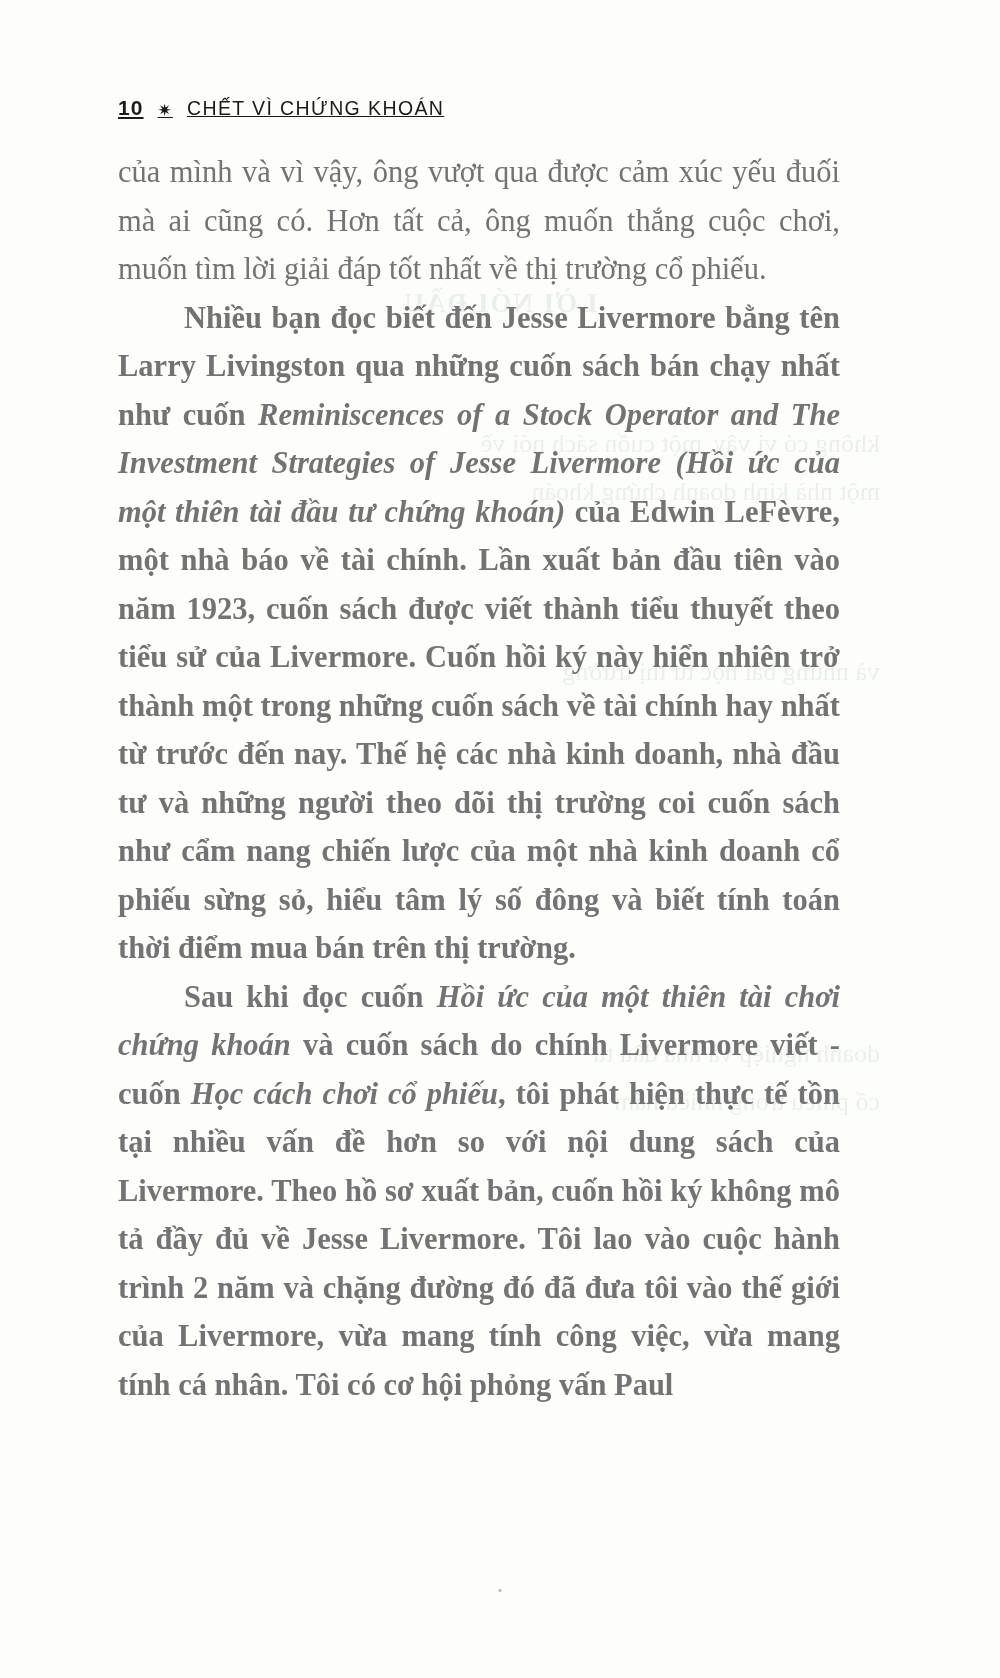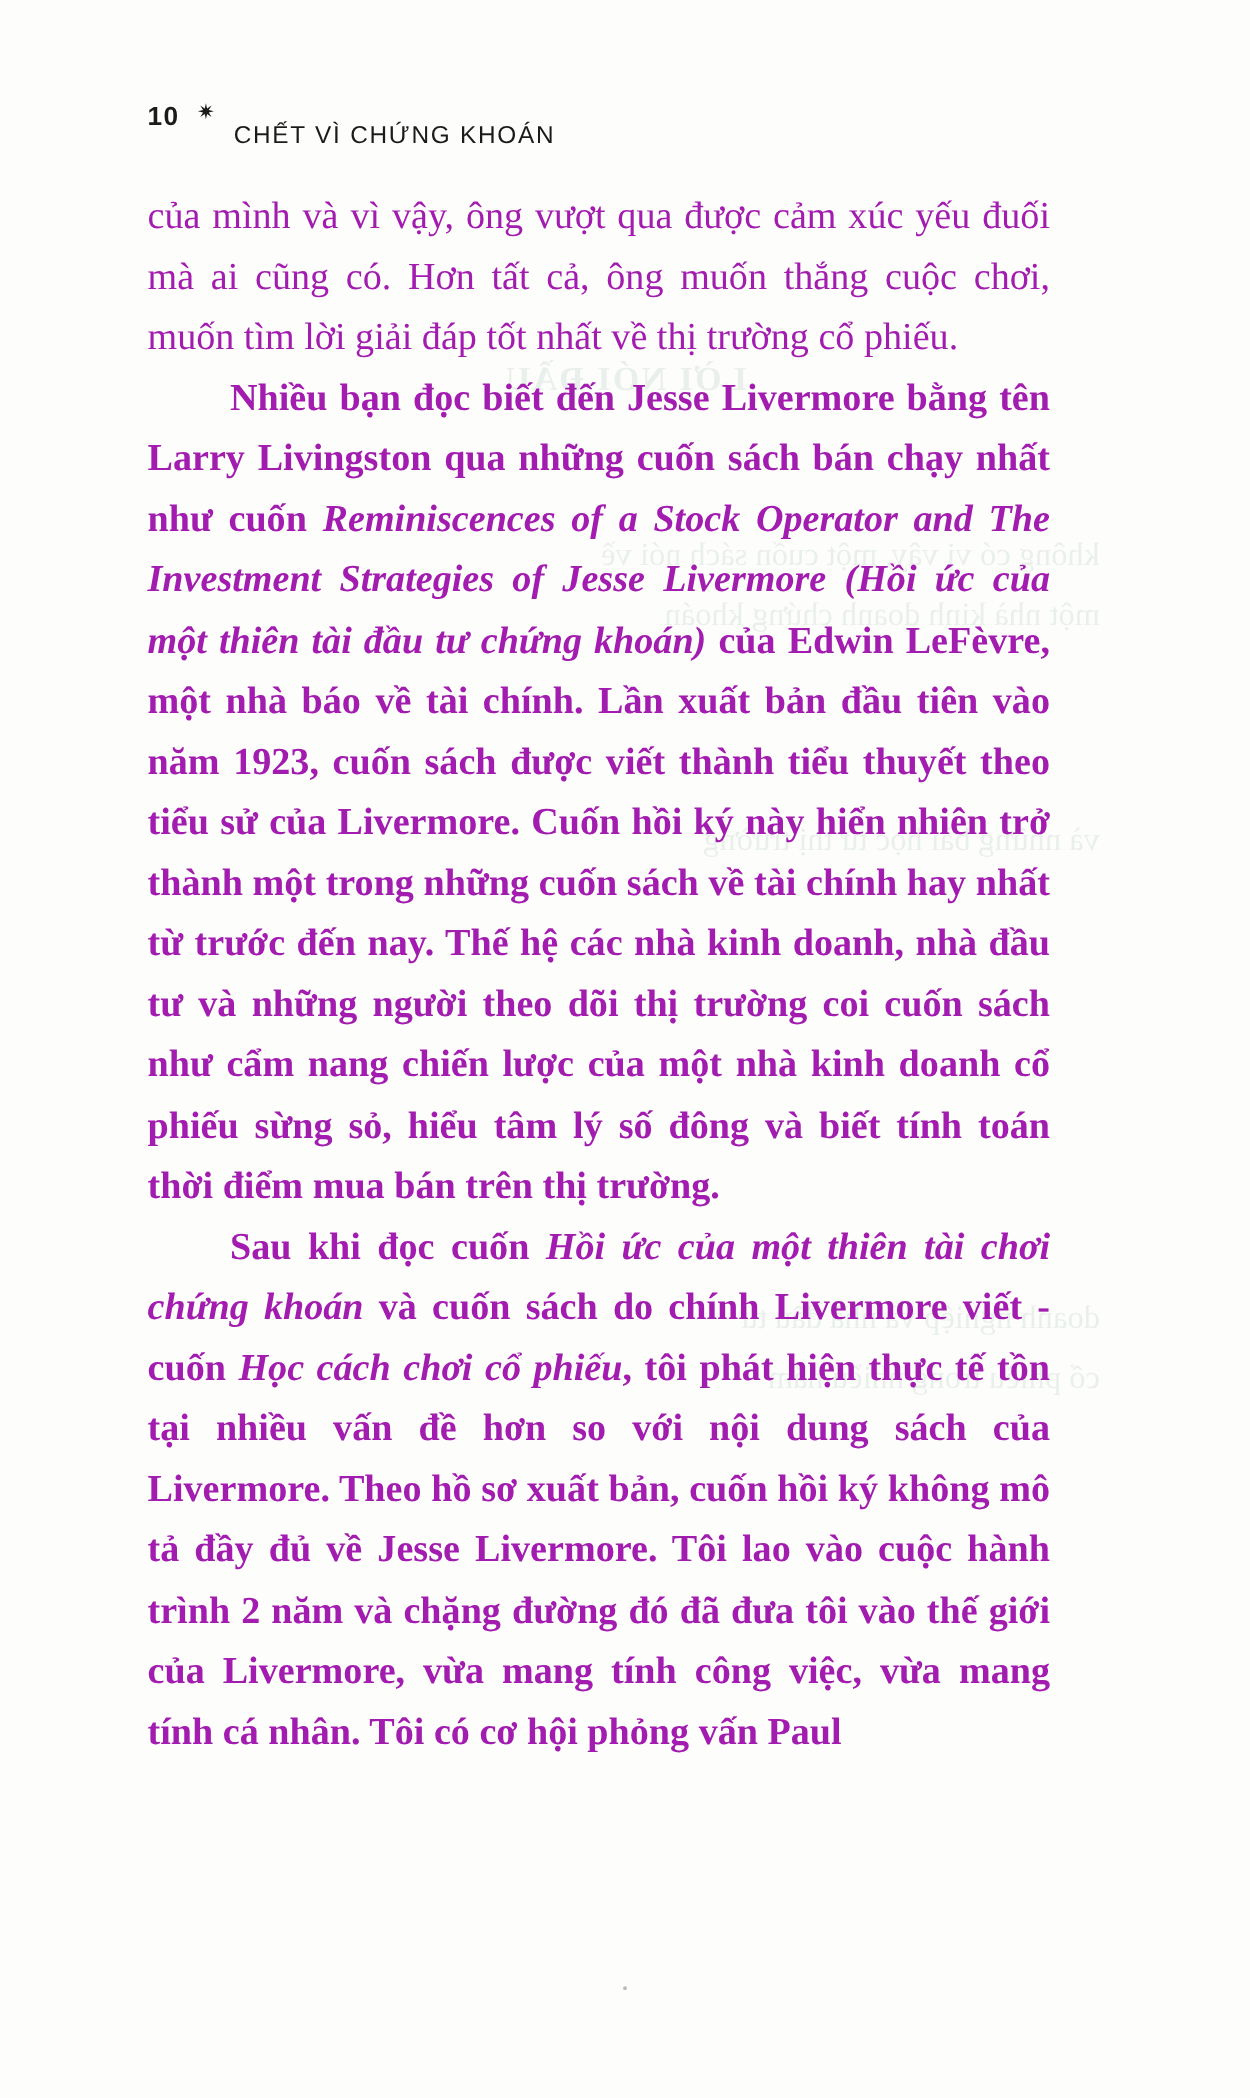--- a/index.html
+++ b/index.html
@@ -52,26 +52,27 @@
     text-align: justify;
     font-size: 26px;
     line-height: 48px;
   }
 
   .running-head {
     position: absolute;
     top: 82px;
     left: 118px;
     display: flex;
-    align-items: flex-start;
+    align-items: flex-end;
     gap: 14px;
     font-family: "Liberation Sans", sans-serif;
     font-size: 20px;
     letter-spacing: 1.1px;
     color: #1b1b1b;
+    text-decoration: underline;
   }
   .running-head .folio {
     font-weight: bold;
     font-size: 21px;
   }
   .running-head .star {
     font-size: 17px;
     line-height: 1;
     position: relative;
     top: -1px;
@@ -85,21 +86,21 @@
 
   .body-text {
     position: absolute;
     top: 148px;
     left: 118px;
     width: 722px;
     font-size: 30.5px;
     line-height: 48.5px;
     text-align: justify;
     text-justify: inter-word;
-    color: #a21caf;
+    color: #737373;
   }
   .body-text p {
     margin: 0;
   }
   .body-text p.indent {
     text-indent: 66px;
     font-weight: bold;
   }
   .body-text i {
     font-style: italic;

